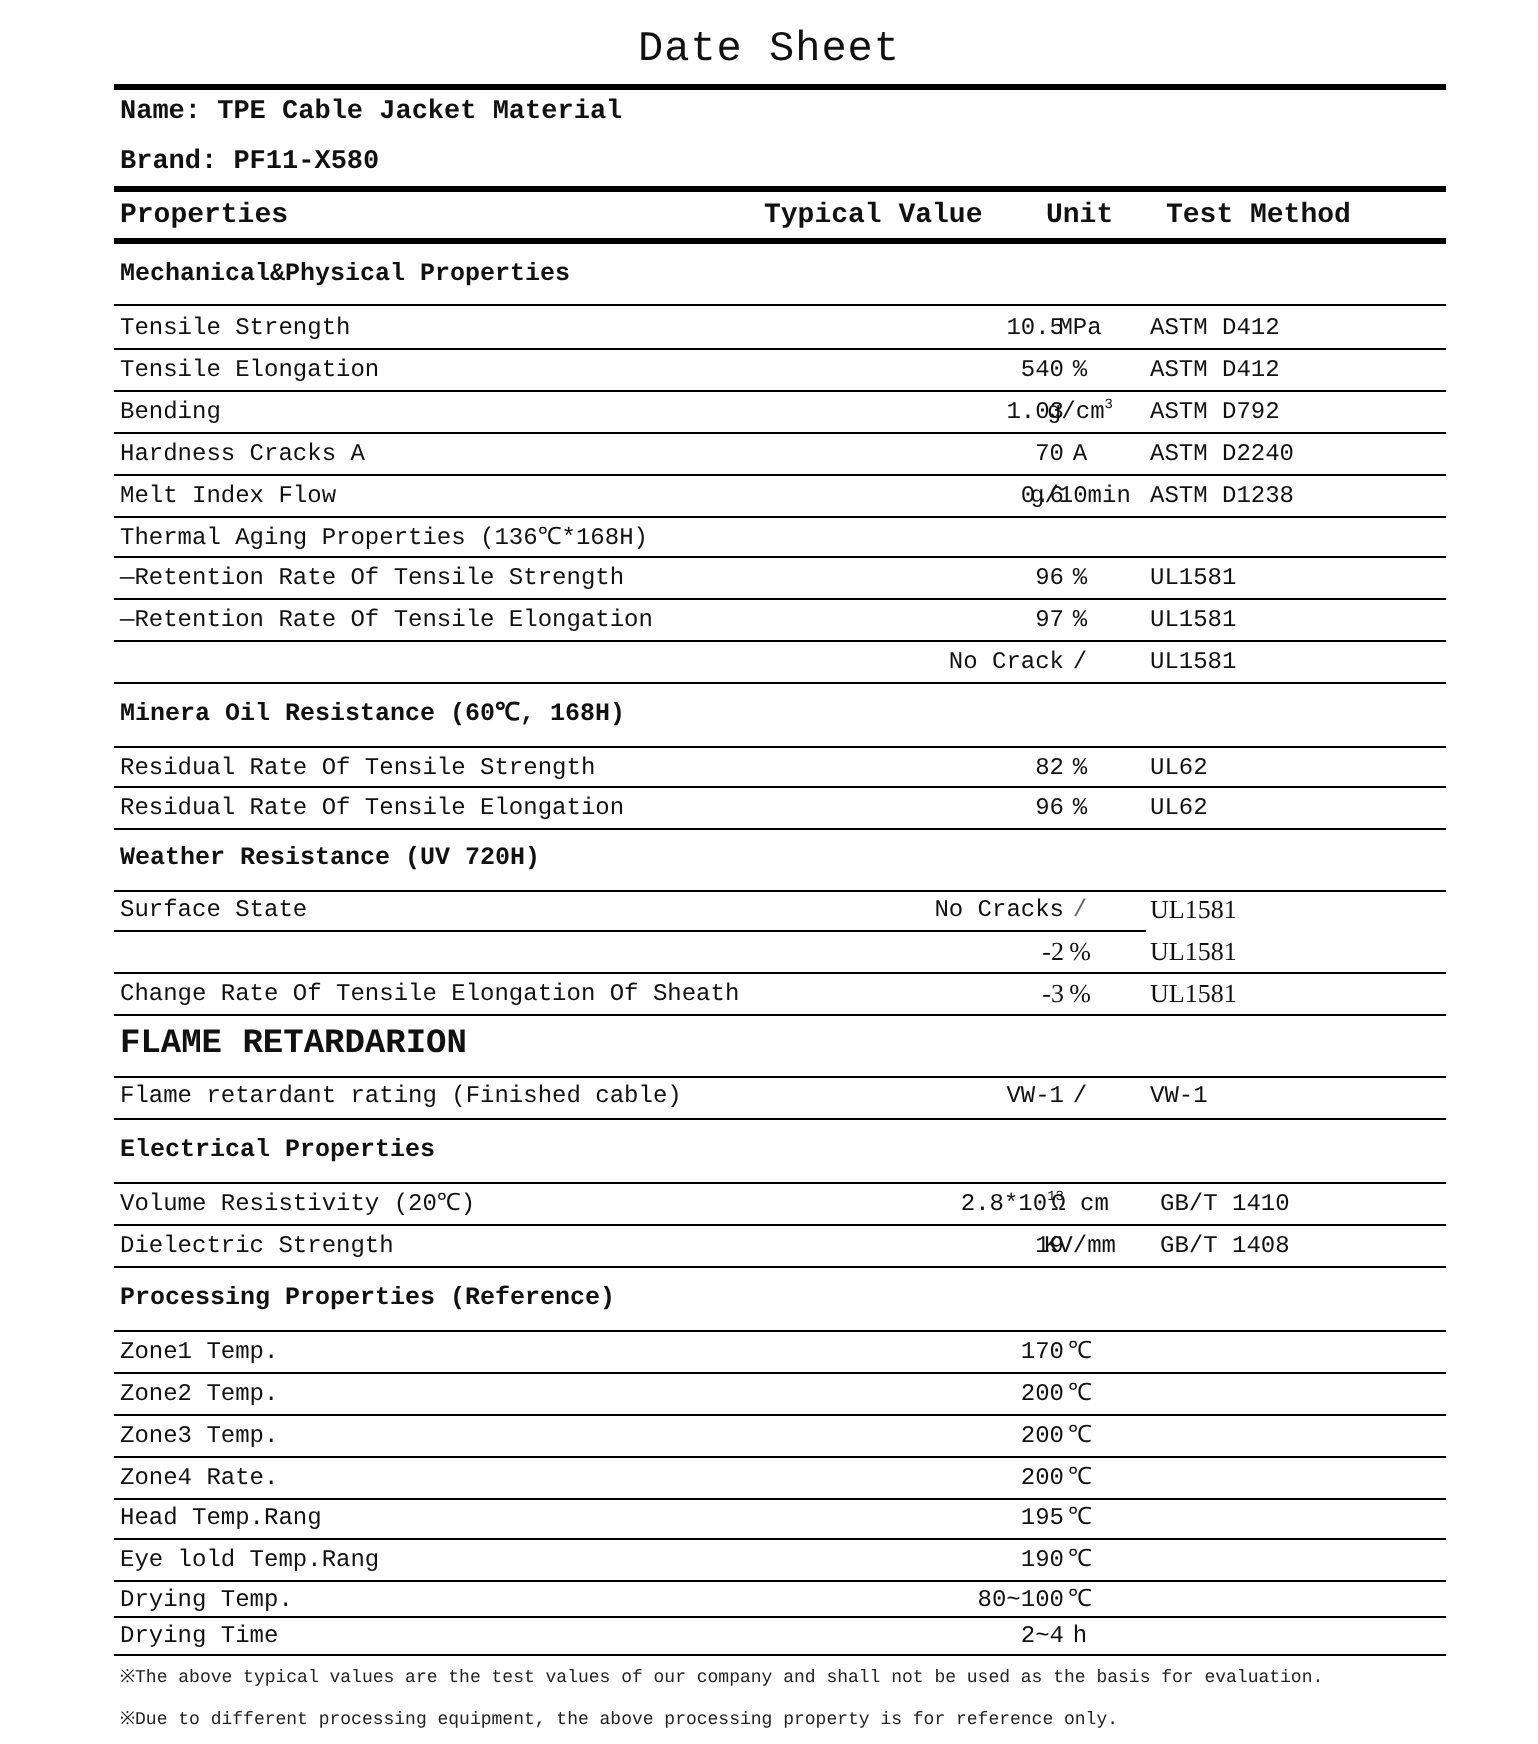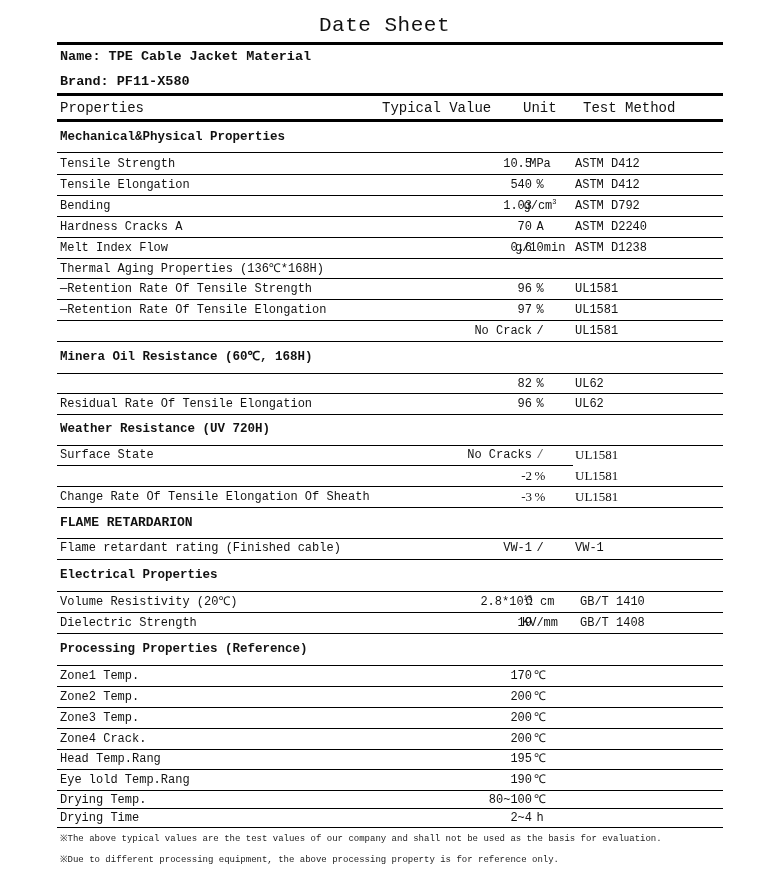--- a/index.html
+++ b/index.html
@@ -9,21 +9,21 @@
            font-family: "Liberation Mono", "DejaVu Sans Mono", monospace; font-size: 21px; letter-spacing: 0.5px; }
   .hline { position: absolute; left: 57px; width: 666px; background: #000; }
   .thick { height: 2.5px; }
   .thin  { height: 1px; }
   .row { position: absolute; left: 60px; width: 663px; height: 20px; font-size: 12px;
          font-family: "Liberation Mono", "DejaVu Sans Mono", monospace; line-height: 20px; white-space: nowrap; }
   .row .prop { position: absolute; left: 0; }
   .row .val  { position: absolute; left: 352px; width: 120px; text-align: right; }
   .row .unit { position: absolute; left: 455px; width: 50px; text-align: center; }
   .row .meth { position: absolute; left: 515px; }
-  .hdr { font-size: 14px; font-weight: normal; }
+  .hdr { font-size: 14px; font-weight: bold; }
   .hdr .val { left: 322px; width: auto; text-align: left; }
   .hdr .unit { left: 463px; width: auto; text-align: left; }
   .hdr .meth { left: 523px; }
   .section { font-size: 12.5px; font-weight: bold; }
   .meta { font-size: 13.5px; font-weight: bold; }
   .serifnum { font-family: "Liberation Serif", "DejaVu Serif", serif; font-size: 13px; }
   sup { font-size: 7px; line-height: 0; }
   .note { position: absolute; left: 60px; font-size: 9px; font-family: "Liberation Mono", "DejaVu Sans Mono", monospace; color: #222; }
 </style>
 </head>
@@ -109,20 +109,21 @@
     <span class="unit">/</span>
     <span class="meth">UL1581</span>
   </div>
 <div class="hline thin" style="top:341px"></div>
 
 <div class="row section" style="top:347px">
     <span class="prop">Minera Oil Resistance (60℃, 168H)</span>
   </div>
 <div class="hline thin" style="top:373px"></div>
 <div class="row" style="top:374px">
+    <span class="prop">Residual Rate Of Tensile Strength</span>
     <span class="val">82</span>
     <span class="unit">%</span>
     <span class="meth">UL62</span>
   </div>
 <div class="hline thin" style="top:393px"></div>
 <div class="row" style="top:394px">
     <span class="prop">Residual Rate Of Tensile Elongation</span>
     <span class="val">96</span>
     <span class="unit">%</span>
     <span class="meth">UL62</span>
@@ -147,21 +148,21 @@
   </div>
 <div class="hline thin" style="top:486px"></div>
 <div class="row" style="top:487px">
     <span class="prop">Change Rate Of Tensile Elongation Of Sheath</span>
     <span class="val serifnum">-3</span>
     <span class="unit serifnum">%</span>
     <span class="meth serifnum">UL1581</span>
   </div>
 <div class="hline thin" style="top:507px"></div>
 
-<div class="row section" style="top:513px; font-size:13px">
+<div class="row section" style="top:513px; font-size:17px">
     <span class="prop">FLAME RETARDARION</span>
   </div>
 <div class="hline thin" style="top:538px"></div>
 <div class="row" style="top:538px">
     <span class="prop">Flame retardant rating (Finished cable)</span>
     <span class="val">VW-1</span>
     <span class="unit">/</span>
     <span class="meth">VW-1</span>
   </div>
 <div class="hline thin" style="top:559px"></div>
@@ -201,21 +202,21 @@
     <span class="unit">℃</span>
   </div>
 <div class="hline thin" style="top:707px"></div>
 <div class="row" style="top:708px">
     <span class="prop">Zone3 Temp.</span>
     <span class="val">200</span>
     <span class="unit">℃</span>
   </div>
 <div class="hline thin" style="top:728px"></div>
 <div class="row" style="top:729px">
-    <span class="prop">Zone4 Crack.</span>
+    <span class="prop">Zone4 Rate.</span>
     <span class="val">200</span>
     <span class="unit">℃</span>
   </div>
 <div class="hline thin" style="top:749px"></div>
 <div class="row" style="top:749px">
     <span class="prop">Head Temp.Rang</span>
     <span class="val">195</span>
     <span class="unit">℃</span>
   </div>
 <div class="hline thin" style="top:769px"></div>

